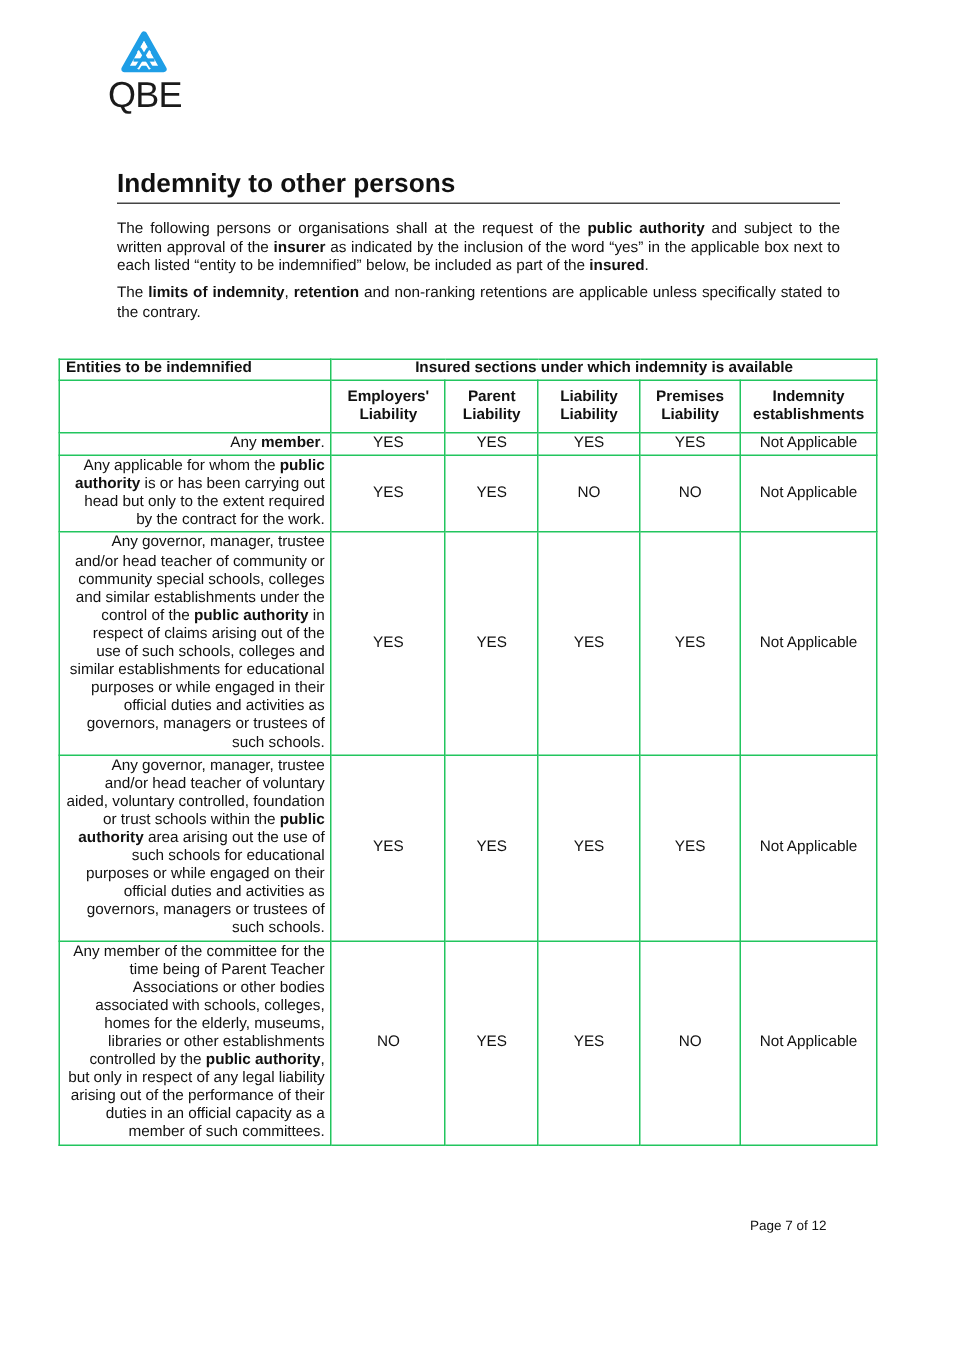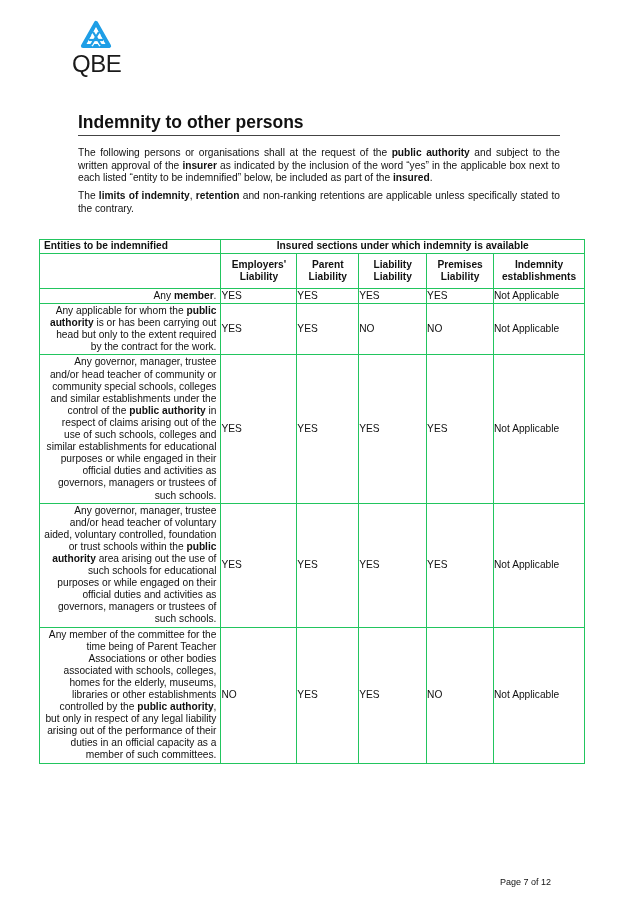--- a/index.html
+++ b/index.html
@@ -20,29 +20,29 @@
     .p1 { top: 147px; }
     .p2 { top: 190px; }
 
     table.ind { position: absolute; left: 39px; top: 239px; width: 546px; border-collapse: collapse; font-size: 10.2px; }
     table.ind td, table.ind th { border: 1px solid #22c55e; line-height: 12.1px; }
     table.ind th { font-weight: bold; }
     .h1 th { height: 14px; padding: 0 4px; }
     .h1 th.ent { text-align: left; }
     .h2 th { height: 35px; text-align: center; vertical-align: middle; padding: 0 2px; }
     td.entity { text-align: right; vertical-align: top; padding: 1px 4px 1px 4px; }
-    td.val { text-align: left; vertical-align: middle; }
+    td.val { text-align: center; vertical-align: middle; }
     col.c0 { width: 182px; }
     col.c1 { width: 76px; }
     col.c2 { width: 62px; }
     col.c3 { width: 68px; }
     col.c4 { width: 67px; }
     col.c5 { width: 91px; }
 
-    .footer { position: absolute; left: 500px; top: 877px; font-size: 9px; color: #111; }
+    .footer { position: absolute; left: 500px; top: 812px; font-size: 9px; color: #111; }
   </style>
 </head>
 <body>
 
 <div class="logo">
   <svg class="logo-mark" viewBox="0 0 32 30">
     <g fill="none" stroke="#1e9ee6" stroke-width="4.2" stroke-linejoin="round">
       <path d="M16 3 L29 26 L3 26 Z"></path>
     </g>
     <g fill="none" stroke="#ffffff" stroke-width="1.6">

